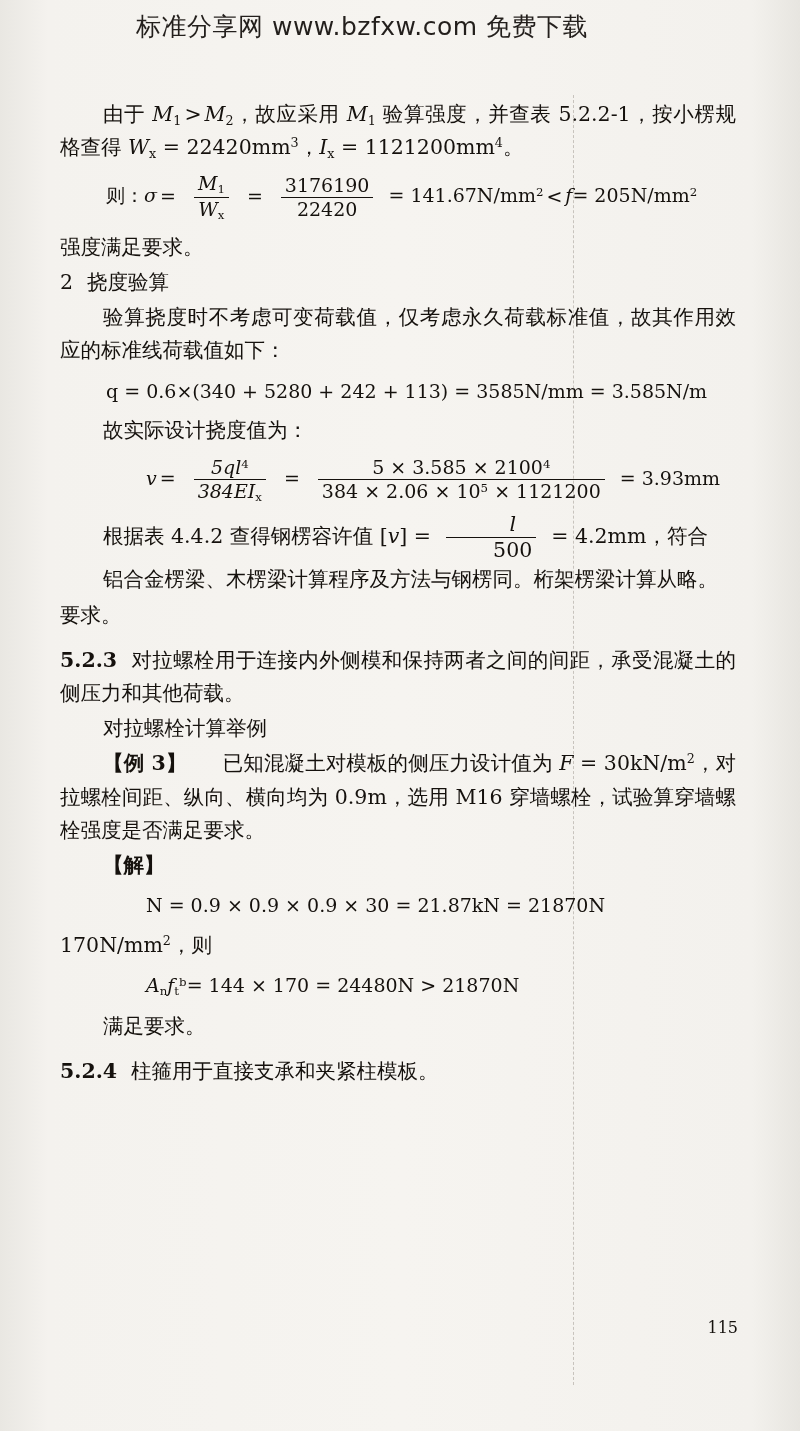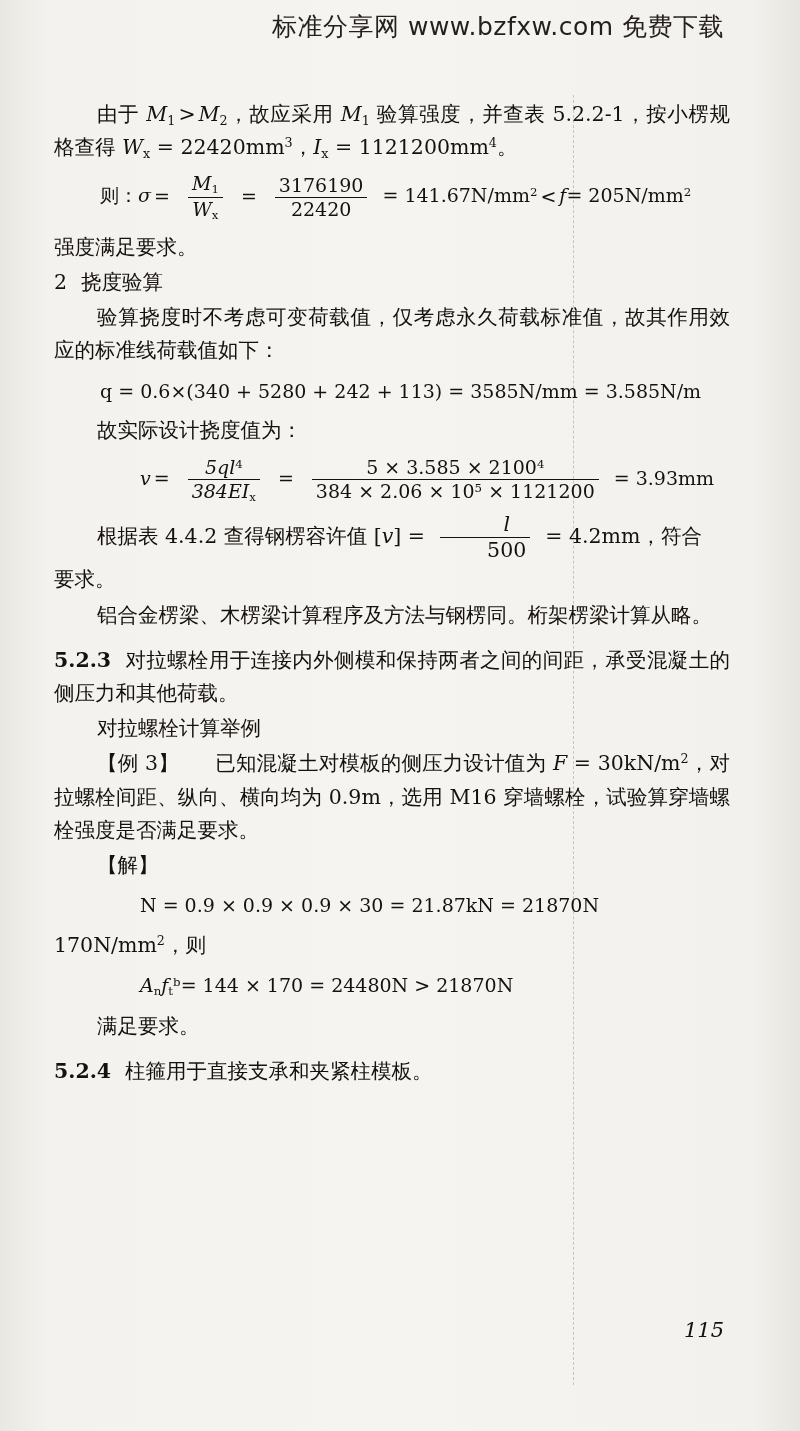--- a/index.html
+++ b/index.html
@@ -20,39 +20,39 @@
     left: 0; top: 0;
     width: 800px;
     height: 1431px;
     background: linear-gradient(90deg,#e9e7e2 0%, #f4f2ee 6%, #f6f4f0 50%, #f3f1ed 94%, #e7e5e0 100%);
   }
   .watermark {
     position: absolute;
     top: 10px;
     left: 0;
     width: 724px;
-    text-align: right;
+    text-align: center;
     font-family: "DejaVu Sans", sans-serif;
     font-size: 25px;
     letter-spacing: 0.5px;
     color: #231f1c;
     white-space: nowrap;
   }
   .dashed-fold {
     position: absolute;
     left: 573px;
     top: 95px;
     width: 0;
     height: 1290px;
     border-left: 1px dashed #b9b4ad;
     opacity: 0.75;
   }
   .content {
     position: absolute;
-    left: 54px;
+    left: 60px;
     top: 98px;
     width: 676px;
     font-size: 20.5px;
     line-height: 1.62;
   }
   .p {
     margin: 0 0 2px 0;
     text-align: justify;
     text-justify: inter-ideograph;
   }
@@ -81,27 +81,26 @@
   .sec-head {
     margin: 12px 0 2px 0;
     text-indent: 0;
     font-weight: bold;
   }
   .sec-head .body { font-weight: normal; }
   .sec-no { font-weight: bold; margin-right: 14px; }
   .list-no { margin-right: 14px; }
   .pagenum {
     position: absolute;
-    right: 76px;
+    right: 62px;
     top: 1318px;
-    font-style: italic;
-    font-size: 21px;
+    font-size: 16px;
   }
   .op { padding: 0 3px; }
-  .bold { font-weight: normal; }
+  .bold { font-weight: bold; }
 </style>
 </head>
 <body>
 
 <div class="page">
 
   <div class="watermark">标准分享网 www.bzfxw.com 免费下载</div>
 
   <div class="dashed-fold"></div>
 
@@ -127,23 +126,23 @@
 
     <p class="p indent2">故实际设计挠度值为：</p>
 
     <div class="eqline eq-indent-lg">
       <span class="it">v</span><span class="op">=</span><span class="frac"><span class="n"><span class="it">5ql</span><sup>4</sup></span><span class="d"><span class="it">384EI</span><sub>x</sub></span></span><span class="op">=</span><span class="frac"><span class="n"><span>5 × 3.585 × 2100</span><sup>4</sup></span><span class="d"><span>384 × 2.06 × 10</span><sup>5</sup><span> × 1121200</span></span></span><span>= 3.93mm</span>
     </div>
 
     <p class="p indent2 tight">
       <span>根据表 4.4.2 查得钢楞容许值 [</span><span class="it">v</span><span>] =</span><span class="frac"><span class="n it">l</span><span class="d">500</span></span><span>= 4.2mm，符合</span>
     </p>
+    <p class="p indent2">铝合金楞梁、木楞梁计算程序及方法与钢楞同。桁架楞梁计算从略。</p>
+
     <p class="p indent0">要求。</p>
-
-    <p class="p indent2">铝合金楞梁、木楞梁计算程序及方法与钢楞同。桁架楞梁计算从略。</p>
 
     <p class="p sec-head">
       <span class="sec-no">5.2.3</span><span class="body">对拉螺栓用于连接内外侧模和保持两者之间的间距，承受混凝土的侧压力和其他荷载。</span>
     </p>
 
     <p class="p indent2">对拉螺栓计算举例</p>
 
     <p class="p indent2">
       <span class="bold">【例 3】</span><span style="display:inline-block;width:36px"></span><span>已知混凝土对模板的侧压力设计值为 </span><span class="it">F</span><span> = 30kN/m</span><sup>2</sup><span>，对拉螺栓间距、纵向、横向均为 0.9m，选用 M16 穿墙螺栓，试验算穿墙螺栓强度是否满足要求。</span>
     </p>

